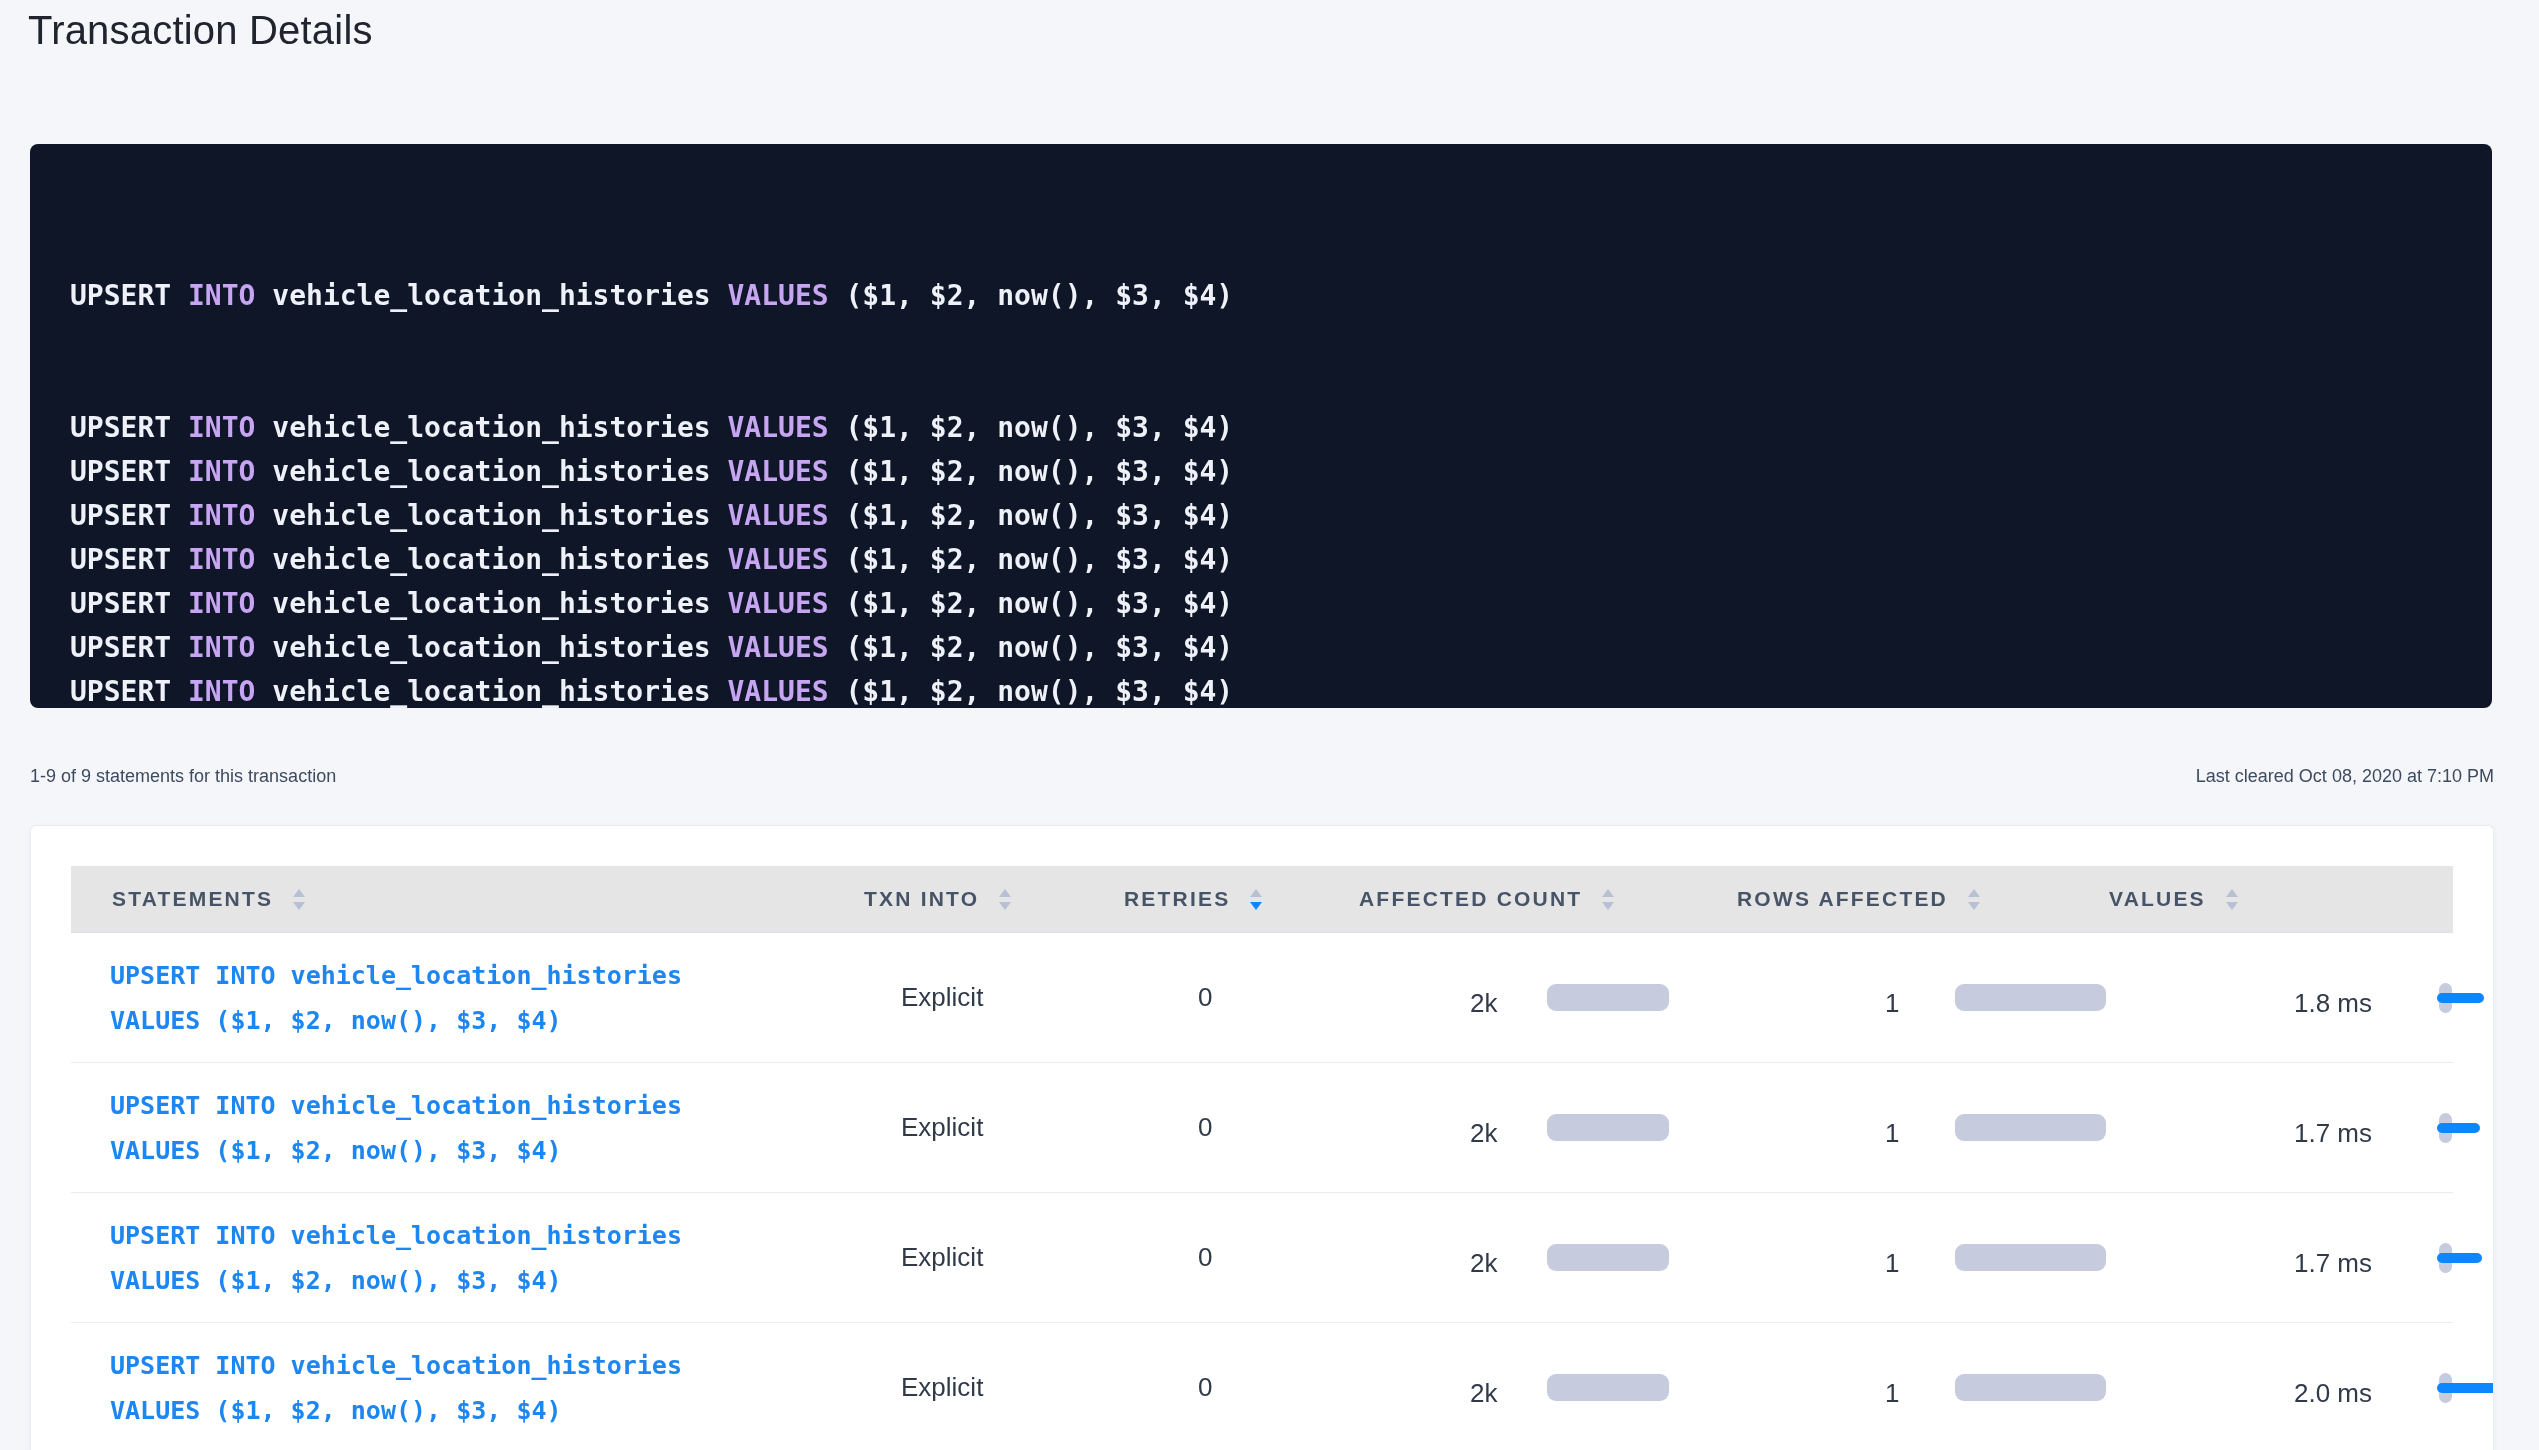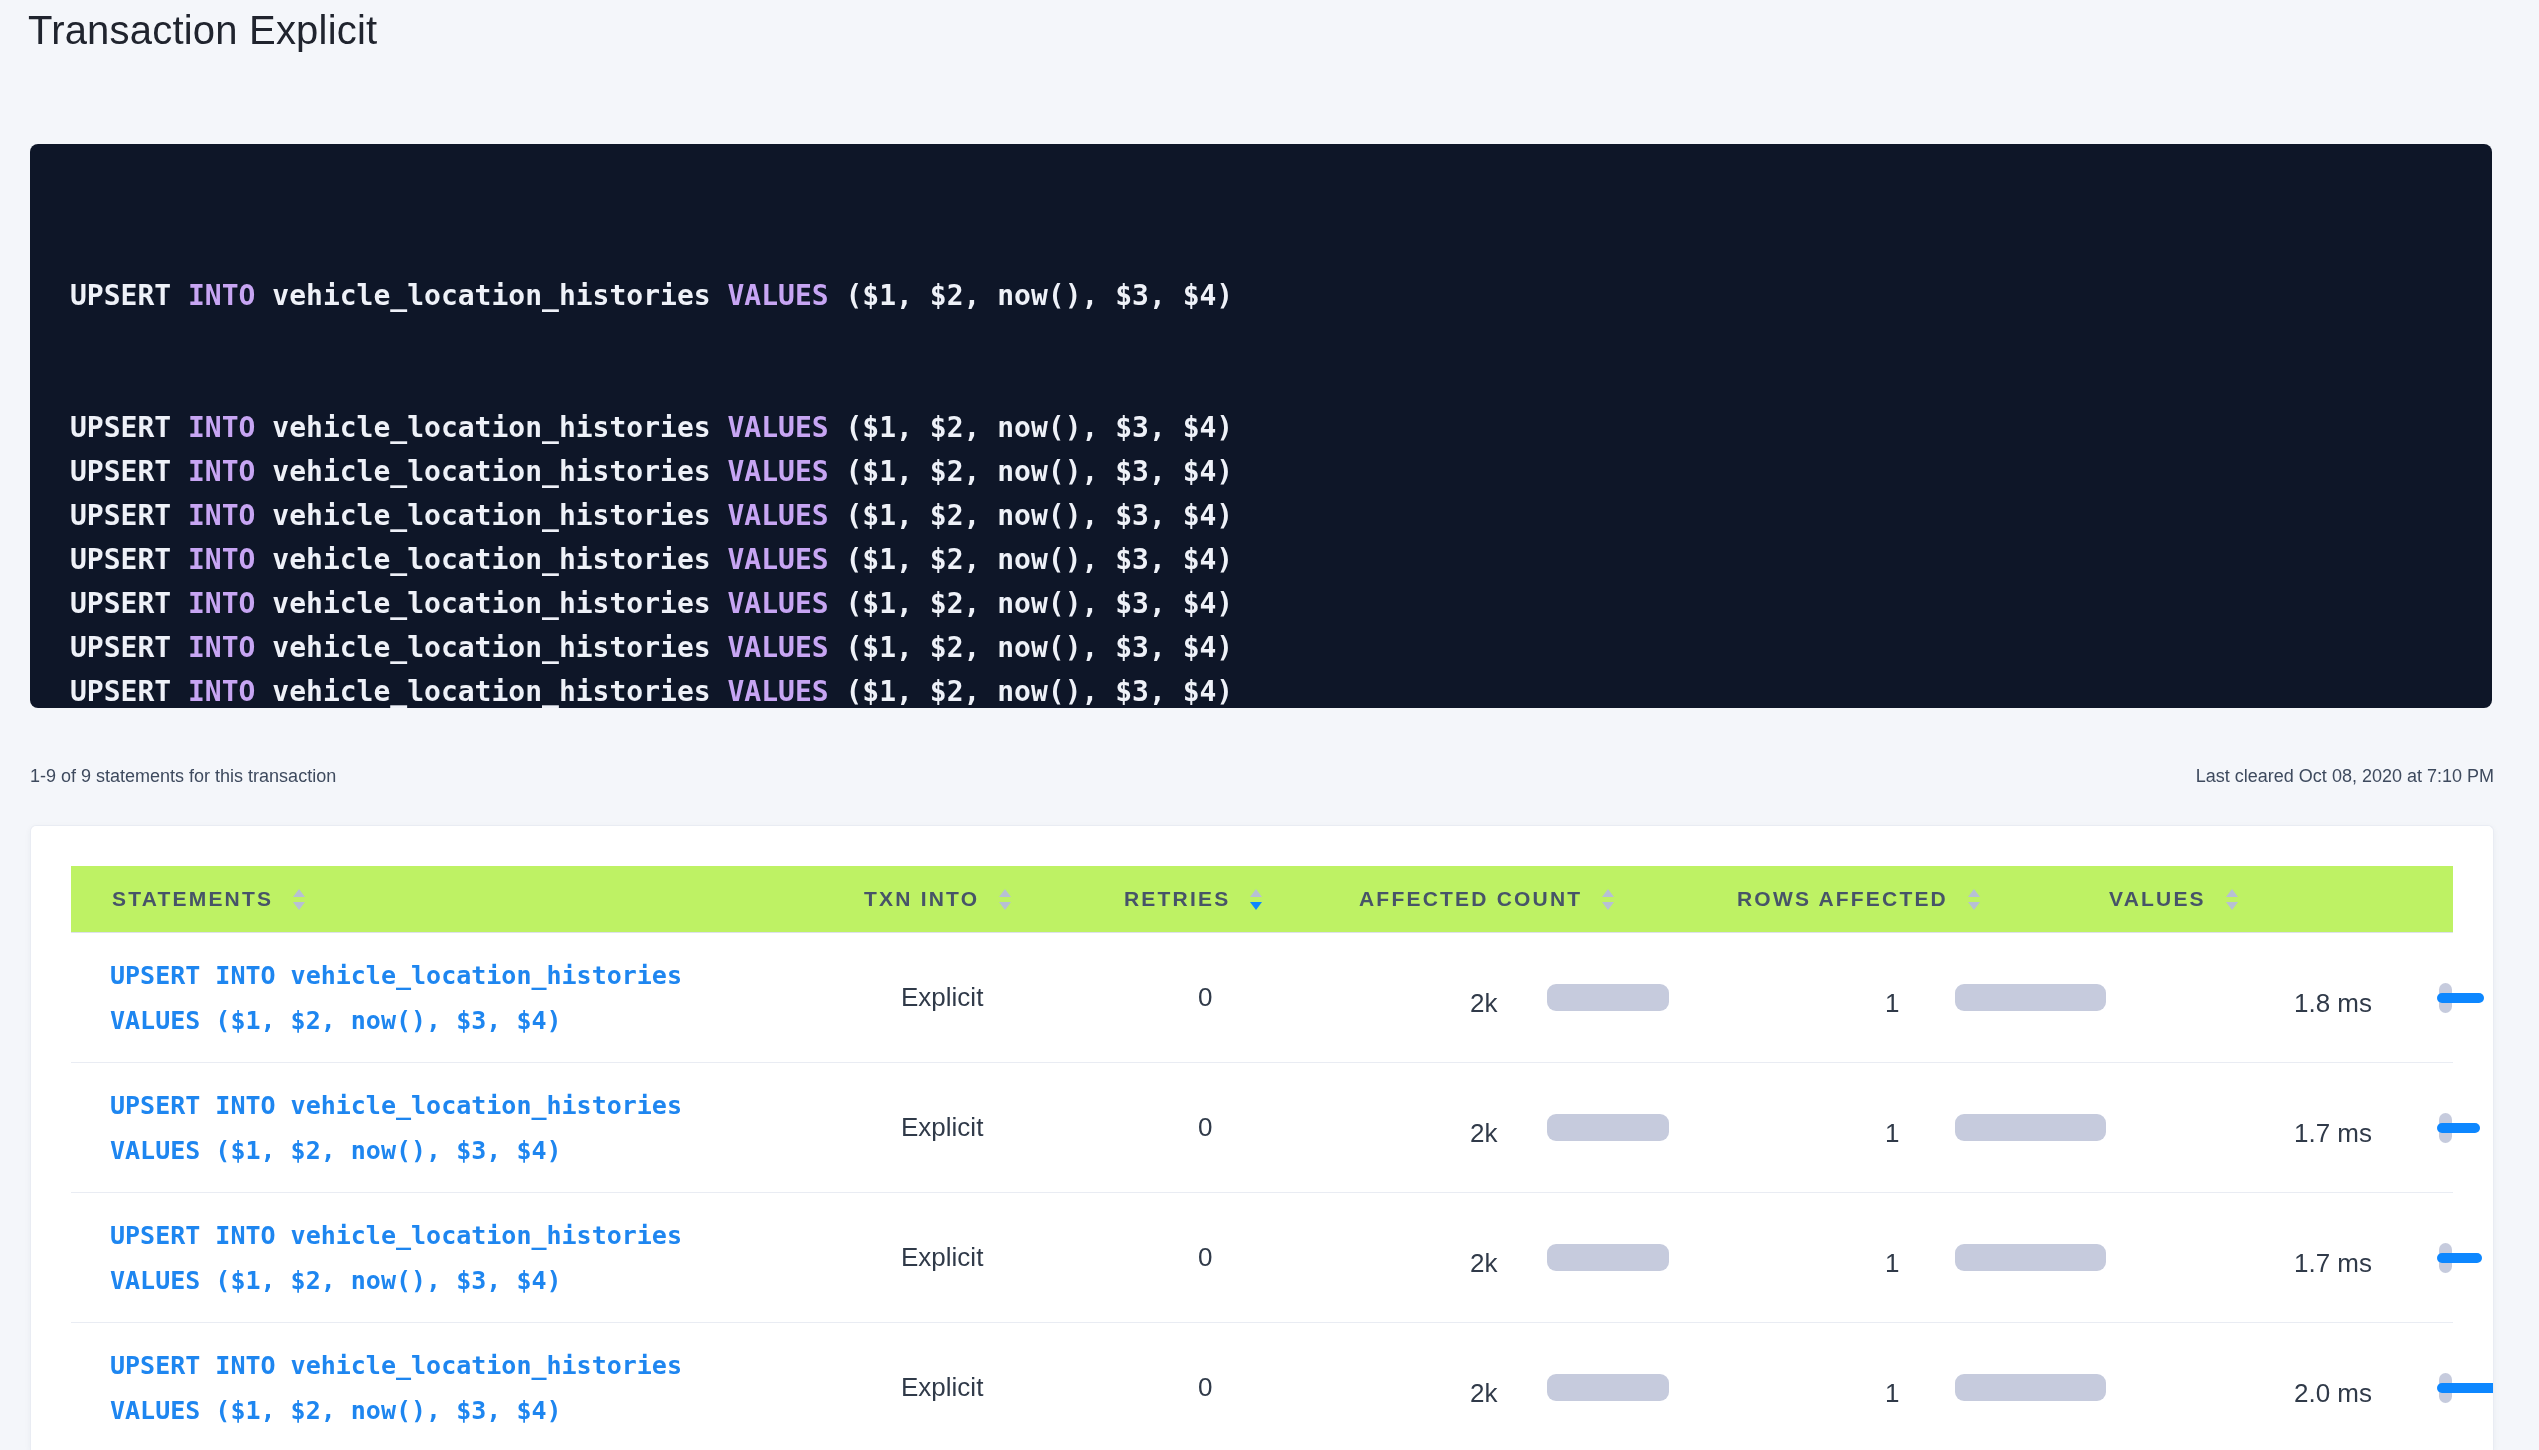--- a/index.html
+++ b/index.html
@@ -49,21 +49,21 @@
     border-radius:6px 6px 0 0;
     box-shadow:0 2px 6px rgba(40,50,80,.05);
     padding:40px 40px 0 40px;
     overflow:hidden;
   }
   .grid-cols {
     display:grid;
     grid-template-columns:786px 260px 235px 378px 372px 1fr;
   }
   .thead {
-    background:#bef264;
+    background:#e5e5e5;
     border-bottom:1px solid #dde1ec;
     height:67px; align-items:center;
   }
   .th {
     display:flex; align-items:center; gap:20px;
     font-size:21px; font-weight:700; letter-spacing:2.2px;
     color:#475468; padding-left:7px; cursor:pointer; white-space:nowrap;
   }
   .th-statements { padding-left:41px; }
   .sort { display:flex; flex-direction:column; gap:5px; }
@@ -99,21 +99,21 @@
   .lat-bar {
     position:absolute; left:-2px; top:13px;
     height:10px; border-radius:5px; background:#0d87ff;
   }
 </style>
 </head>
 <body>
 
 <div class="page">
 
-  <h1 class="page-title">Transaction Explicit</h1>
+  <h1 class="page-title">Transaction Details</h1>
 
   <div class="code-box">
     <div class="code-line"><span class="tok-plain">UPSERT </span><span class="tok-kw">INTO </span><span class="tok-plain">vehicle_location_histories </span><span class="tok-kw">VALUES </span><span class="tok-plain">($1, $2, now(), $3, $4)</span></div>
   <div class="code-line"><span class="tok-plain">UPSERT </span><span class="tok-kw">INTO </span><span class="tok-plain">vehicle_location_histories </span><span class="tok-kw">VALUES </span><span class="tok-plain">($1, $2, now(), $3, $4)</span></div><div class="code-line"><span class="tok-plain">UPSERT </span><span class="tok-kw">INTO </span><span class="tok-plain">vehicle_location_histories </span><span class="tok-kw">VALUES </span><span class="tok-plain">($1, $2, now(), $3, $4)</span></div><div class="code-line"><span class="tok-plain">UPSERT </span><span class="tok-kw">INTO </span><span class="tok-plain">vehicle_location_histories </span><span class="tok-kw">VALUES </span><span class="tok-plain">($1, $2, now(), $3, $4)</span></div><div class="code-line"><span class="tok-plain">UPSERT </span><span class="tok-kw">INTO </span><span class="tok-plain">vehicle_location_histories </span><span class="tok-kw">VALUES </span><span class="tok-plain">($1, $2, now(), $3, $4)</span></div><div class="code-line"><span class="tok-plain">UPSERT </span><span class="tok-kw">INTO </span><span class="tok-plain">vehicle_location_histories </span><span class="tok-kw">VALUES </span><span class="tok-plain">($1, $2, now(), $3, $4)</span></div><div class="code-line"><span class="tok-plain">UPSERT </span><span class="tok-kw">INTO </span><span class="tok-plain">vehicle_location_histories </span><span class="tok-kw">VALUES </span><span class="tok-plain">($1, $2, now(), $3, $4)</span></div><div class="code-line"><span class="tok-plain">UPSERT </span><span class="tok-kw">INTO </span><span class="tok-plain">vehicle_location_histories </span><span class="tok-kw">VALUES </span><span class="tok-plain">($1, $2, now(), $3, $4)</span></div></div>
 
   <div class="summary-row">
     <span>1-9 of 9 statements for this transaction</span>
     <span>Last cleared Oct 08, 2020 at 7:10 PM</span>
   </div>
 

